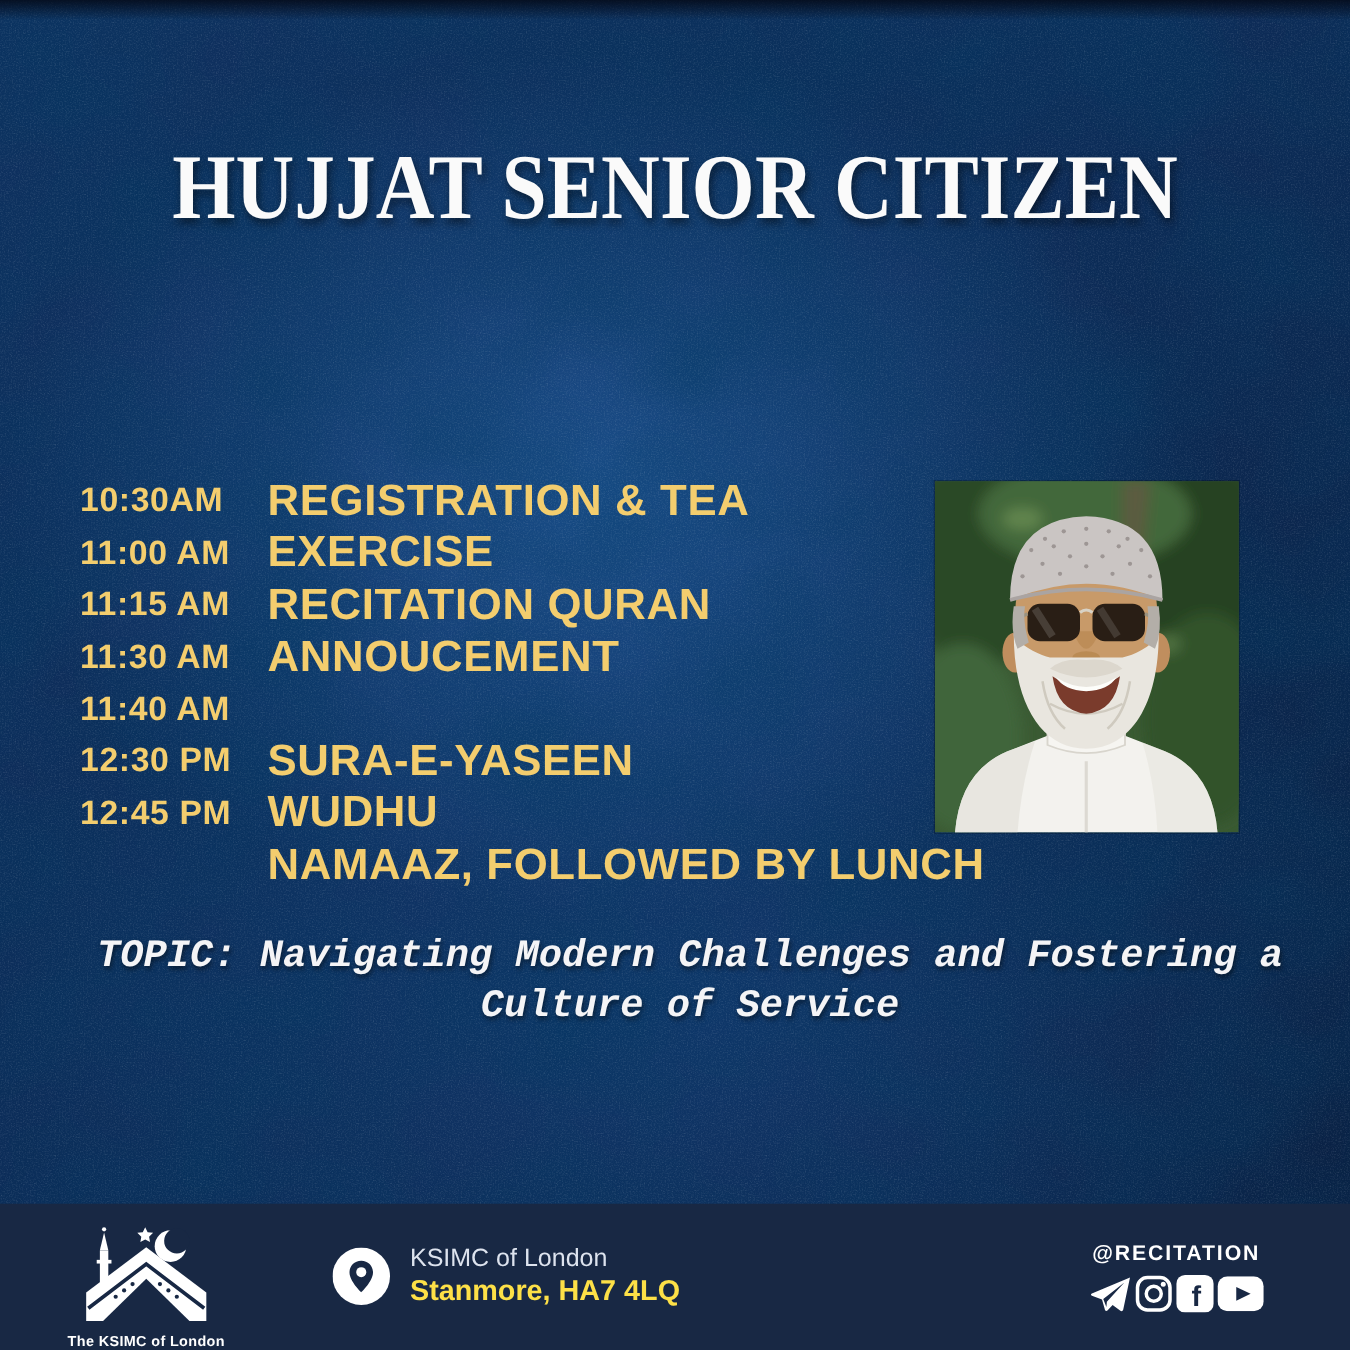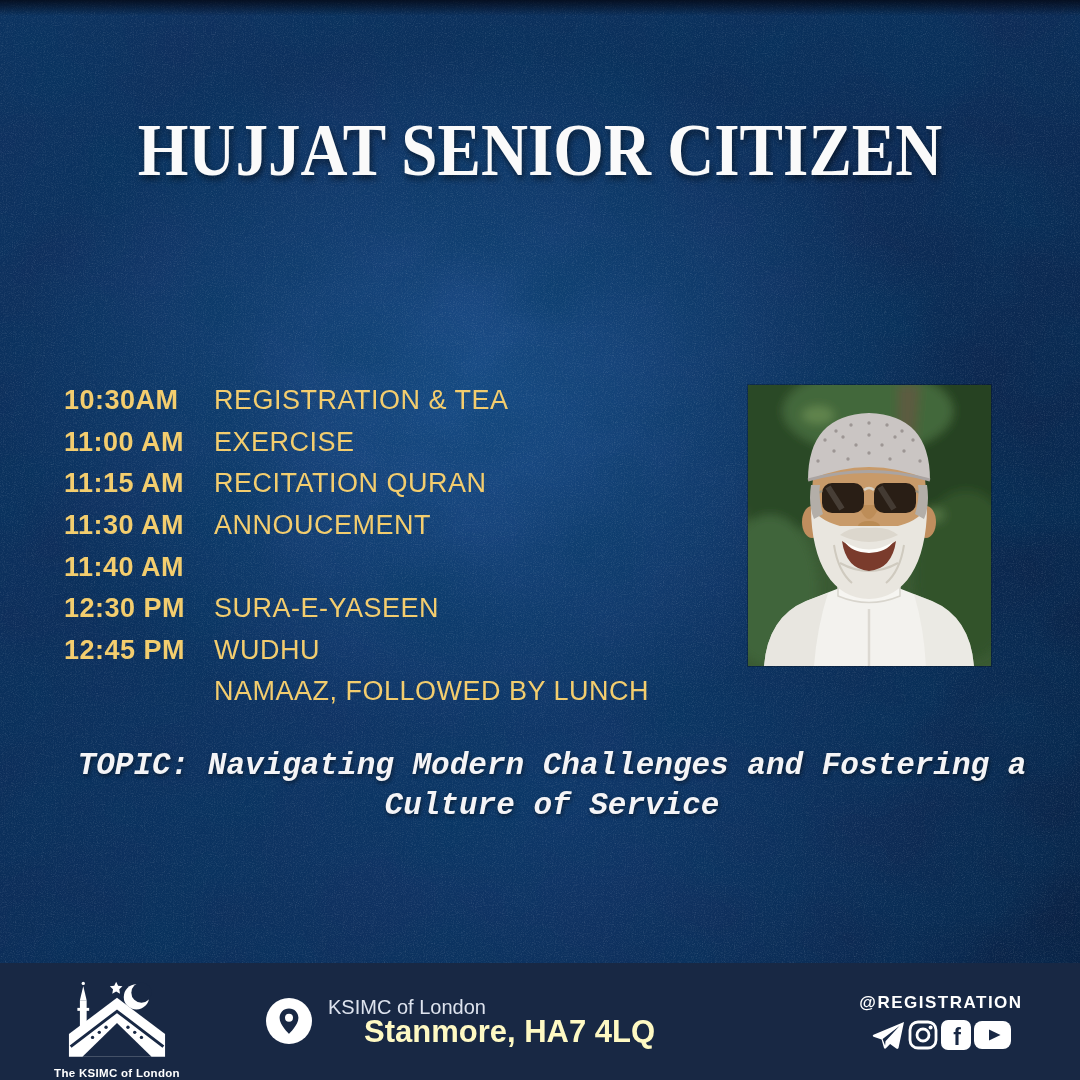--- a/index.html
+++ b/index.html
@@ -29,21 +29,21 @@
     text-shadow:2px 4px 7px rgba(0,0,0,.5);
   }
   .date{
     position:absolute;top:176px;left:0;width:100%;text-align:center;
     color:#ecc15f;font-weight:700;font-size:48px;line-height:1.22;
     letter-spacing:2px;text-shadow:2px 3px 5px rgba(0,0,0,.45);
   }
   .schedule{position:absolute;left:28px;top:380px;width:710px;}
   .s-row{display:flex;height:41.6px;align-items:center;}
   .s-time{width:150px;flex:0 0 150px;color:#f3cd6e;font-weight:700;font-size:27px;letter-spacing:.5px;margin-left:36px;}
-  .s-event{color:#f3cd6e;font-weight:400;font-size:27px;letter-spacing:.5px;white-space:nowrap;}
+  .s-event{color:#f3cd6e;font-weight:700;font-size:35px;letter-spacing:.5px;white-space:nowrap;}
   .photo{position:absolute;left:748px;top:385px;width:243px;height:281px;box-shadow:0 0 0 1px rgba(0,0,0,.25);}
   .photo svg{display:block;}
   .topic{
     position:absolute;top:746px;left:0;width:100%;text-align:center;
     color:#f4f4f6;font-family:Liberation Mono, monospace;
     font-style:italic;font-weight:700;font-size:31px;line-height:40px;
     text-shadow:1px 2px 4px rgba(0,0,0,.5);
     padding-left:12px;
   }
   .notice{
@@ -53,21 +53,21 @@
     text-shadow:1px 2px 4px rgba(0,0,0,.5);
   }
   .footer{position:absolute;left:0;bottom:0;width:1080px;height:117px;background:#182844;}
   .logo{position:absolute;left:53px;top:12px;width:128px;text-align:center;}
   .logo-caption{margin-top:2px;color:#ffffff;font-size:11.5px;font-weight:700;letter-spacing:.3px;}
   .f-group{position:absolute;display:flex;align-items:center;}
   .f-loc{left:266px;top:33px;}
   .f-mail{left:596px;top:33px;}
   .f-icon{width:46px;height:46px;flex:0 0 46px;margin-right:16px;}
   .f-label{color:#dde3ee;font-size:20px;line-height:23px;}
-  .f-value{color:#fef9c3;font-size:31px;font-weight:700;line-height:26px;margin-left:36px;}
+  .f-value{color:#fde047;font-size:23px;font-weight:700;line-height:26px;}
   .social{position:absolute;left:858px;top:30px;width:166px;text-align:center;}
   .handle{color:#ffffff;font-weight:700;font-size:17px;letter-spacing:1.5px;white-space:nowrap;}
   .social-icons{margin-top:7px;display:flex;justify-content:center;align-items:center;gap:3px;}
 </style>
 </head>
 <body>
 
 <div class="poster">
 
   <svg class="texture" width="1080" height="1080" aria-hidden="true">
@@ -245,21 +245,21 @@
         </svg>
       </span>
       <div>
         <div class="f-label">KSIMC of London</div>
         <div class="f-value">Stanmore, HA7 4LQ</div>
       </div>
     </div>
 
 
     <div class="social">
-      <div class="handle">@REGISTRATION</div>
+      <div class="handle">@RECITATION</div>
       <div class="social-icons">
         <svg width="34" height="30" viewBox="0 0 34 30">
           <path fill-rule="evenodd" fill="#ffffff" d="M33,2 L2.5,14.8 c-1,0.4 -0.9,1.5 0.05,1.85 L10.6,19.6 L13,27.9 c0.3,0.9 1.3,1.1 1.95,0.45 L19.1,24 l6.2,4.6 c0.9,0.65 2,0.2 2.25,-0.85 L33,2 Z M11.6,19.1 L28.5,6 L14.5,21.3 L14.1,25.5 Z"></path>
         </svg>
         <svg width="30" height="30" viewBox="0 0 30 30">
           <rect x="2" y="2" width="26" height="26" rx="8" fill="none" stroke="#ffffff" stroke-width="2.8"></rect>
           <circle cx="15" cy="15" r="6" fill="none" stroke="#ffffff" stroke-width="2.8"></circle>
           <circle cx="22.6" cy="7.4" r="2" fill="#ffffff"></circle>
         </svg>
         <svg width="30" height="30" viewBox="0 0 30 30">

